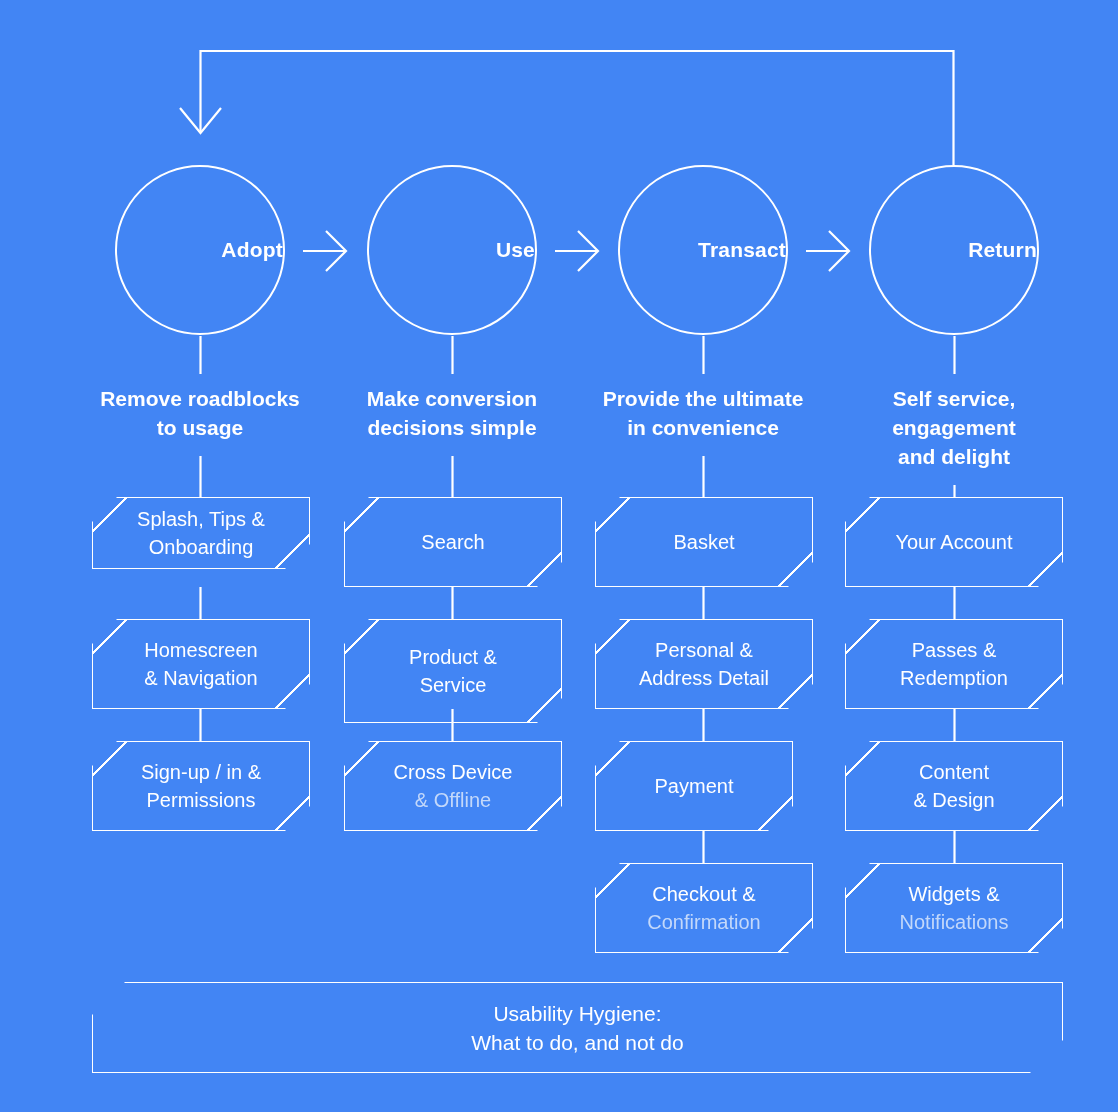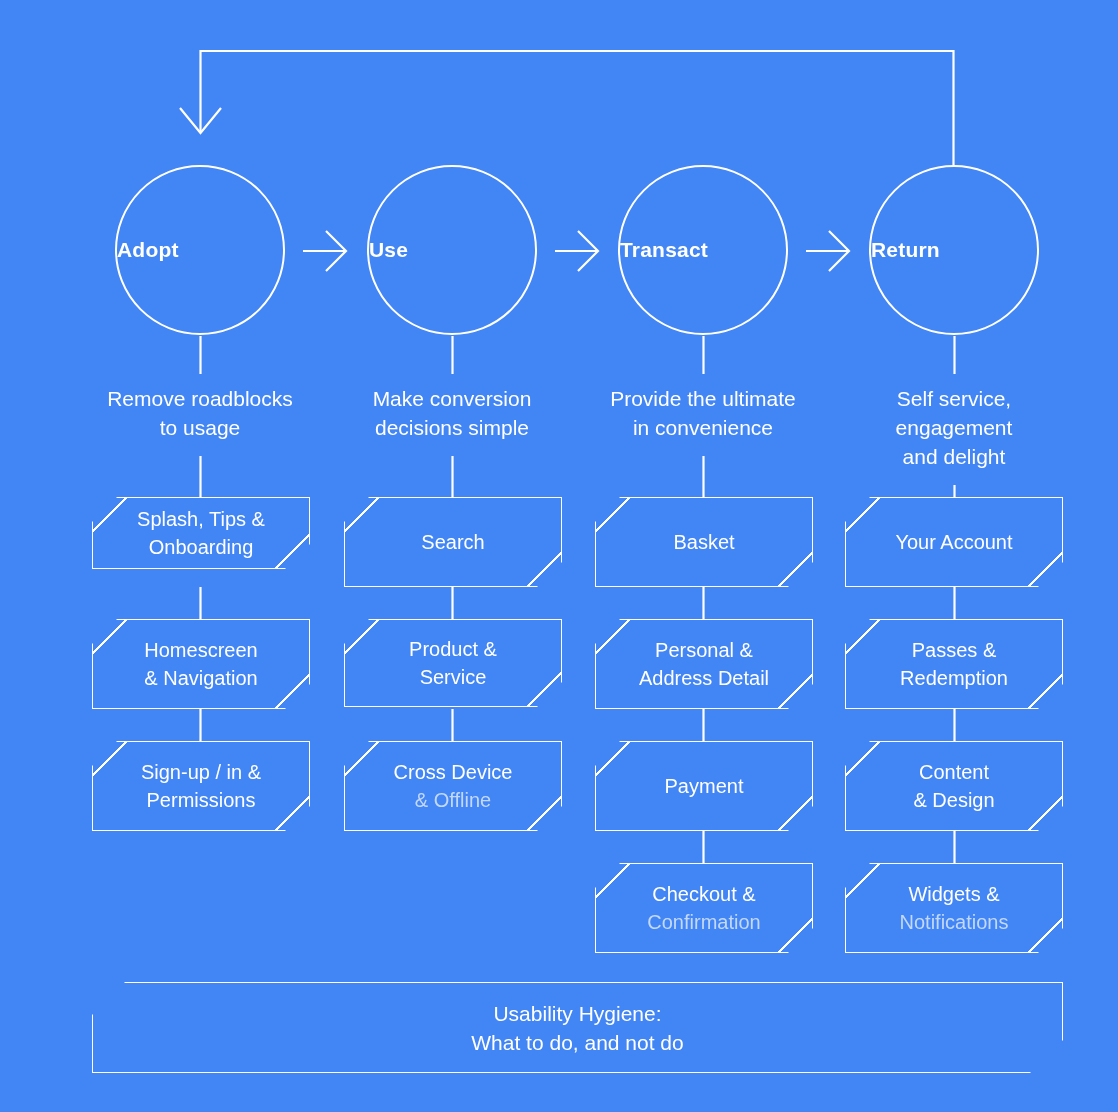--- a/index.html
+++ b/index.html
@@ -36,38 +36,38 @@
   
   .stage-circle {
     position: absolute;
     width: 170px;
     height: 170px;
     border: 2px solid #ffffff;
     border-radius: 50%;
     box-sizing: border-box;
     display: flex;
     align-items: center;
-    justify-content: flex-start;
+    justify-content: flex-end;
   }
   .stage-circle .stage-label {
     font-size: 21px;
     font-weight: bold;
     letter-spacing: 0.2px;
     color: #ffffff;
   }
 
   
   .stage-caption {
     position: absolute;
     width: 236px;
     text-align: center;
     font-size: 21px;
     line-height: 29px;
     color: #ffffff;
-    font-weight: 400;
+    font-weight: 700;
   }
 
   
   .chamfer-box {
     position: absolute;
     box-sizing: border-box;
     display: flex;
     align-items: center;
     justify-content: center;
     text-align: center;
@@ -237,21 +237,21 @@
       <div>Sign-up / in &amp;</div>
       <div>Permissions</div>
     </div>
   </div>
 
   <div class="chamfer-box" style="left:344px; top:497px; width:218px; height:90px;">
     <div class="box-text">
       <div>Search</div>
     </div>
   </div>
-  <div class="chamfer-box" style="left:344px; top:619px; width:218px; height:88px;">
+  <div class="chamfer-box" style="left:344px; top:619px; width:218px; height:104px;">
     <div class="box-text">
       <div>Product &amp;</div>
       <div>Service</div>
     </div>
   </div>
   <div class="chamfer-box" style="left:344px; top:741px; width:218px; height:90px;">
     <div class="box-text">
       <div>Cross Device</div>
       <div class="dim">&amp; Offline</div>
     </div>
@@ -261,21 +261,21 @@
     <div class="box-text">
       <div>Basket</div>
     </div>
   </div>
   <div class="chamfer-box" style="left:595px; top:619px; width:218px; height:90px;">
     <div class="box-text">
       <div>Personal &amp;</div>
       <div>Address Detail</div>
     </div>
   </div>
-  <div class="chamfer-box" style="left:595px; top:741px; width:218px; height:90px;">
+  <div class="chamfer-box" style="left:595px; top:741px; width:198px; height:90px;">
     <div class="box-text">
       <div>Payment</div>
     </div>
   </div>
   <div class="chamfer-box" style="left:595px; top:863px; width:218px; height:90px;">
     <div class="box-text">
       <div>Checkout &amp;</div>
       <div class="dim">Confirmation</div>
     </div>
   </div>

